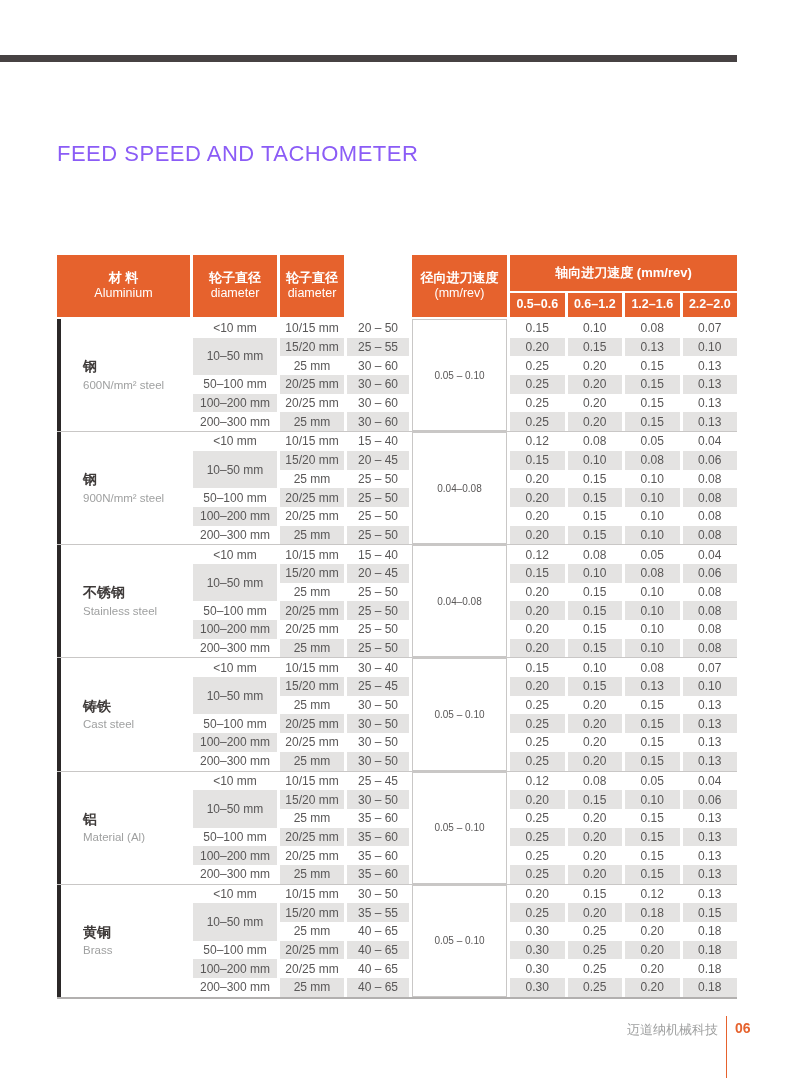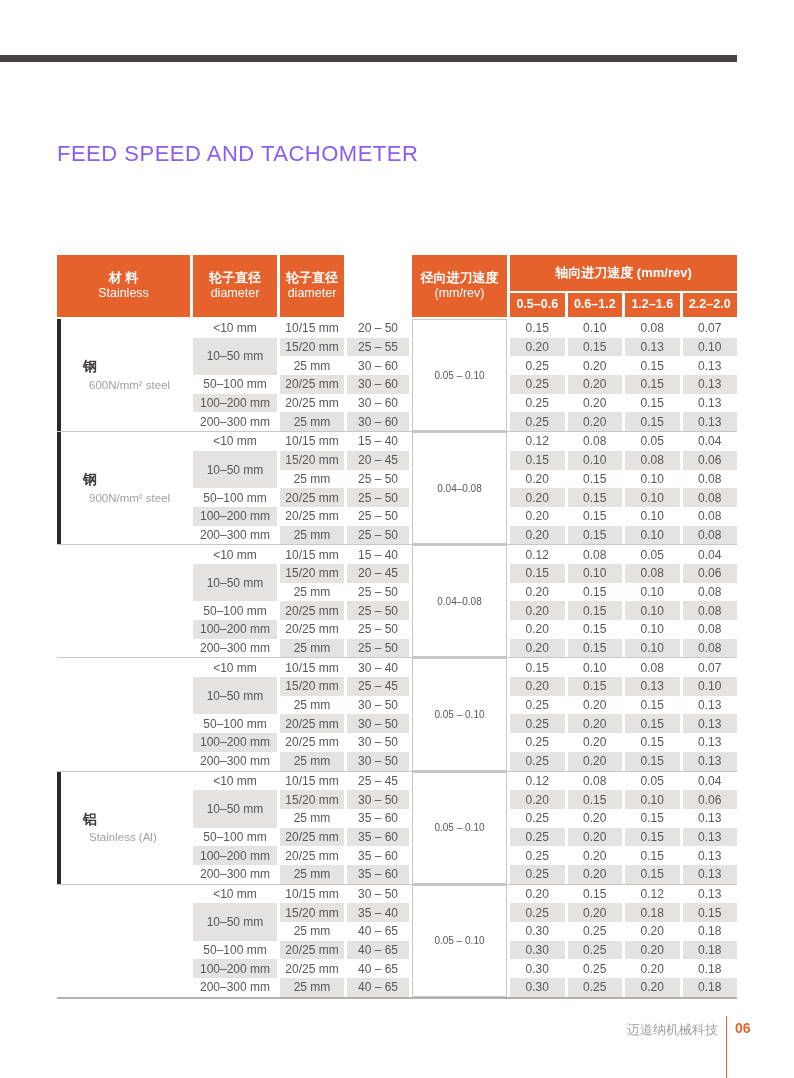--- a/index.html
+++ b/index.html
@@ -41,21 +41,21 @@
     font-size:12px; color:#595757; white-space:nowrap;
   }
   .shade { background:#e4e3e2; }
 
   .material-cell {
     grid-column:1; grid-row:1 / 7; background:#ffffff;
     border-left:4px solid #2b2828; padding-left:22px;
     flex-direction:column; align-items:flex-start; justify-content:center;
   }
   .mat-zh { font-size:14px; font-weight:bold; color:#3e3a39; line-height:1.4; }
-  .mat-en { font-size:11.5px; color:#9fa0a0; line-height:1.4;margin-left:6px; }
+  .mat-en { font-size:11.5px; color:#9fa0a0; line-height:1.4; }
 
   .radial-cell { grid-column:5; grid-row:1 / 7; background:#ffffff; border:1px solid #c9c7c6; font-size:10px; }
 
   .footer { position:absolute; left:0; top:0; width:794px; height:1078px; pointer-events:none; }
   .footer-company { position:absolute; right:76px; top:1021px; font-size:13px; color:#9fa0a0; }
   .footer-rule { position:absolute; left:726px; top:1016px; width:1px; height:62px; background:#e6622d; }
   .footer-page { position:absolute; left:735px; top:1020px; font-size:14px; font-weight:bold; color:#e6622d; }
 </style>
 </head>
 <body>
@@ -63,21 +63,21 @@
 <div class="top-bar"></div>
 
 <div class="title-block">
   <div class="page-subtitle">FEED SPEED AND TACHOMETER</div>
 </div>
 
 <div class="knurl-table">
   <div class="thead">
     <div class="th span2" style="grid-column:1">
       <span class="zh">材  料</span>
-      <span class="en">Stainless</span>
+      <span class="en">Aluminium</span>
     </div>
     <div class="th span2" style="grid-column:2">
       <span class="zh">轮子直径</span>
       <span class="en">diameter</span>
     </div>
     <div class="th span2" style="grid-column:3">
       <span class="zh">轮子直径</span>
       <span class="en">diameter</span>
     </div>
     <div class="th span2" style="grid-column:5">
@@ -181,20 +181,24 @@
         <div class="cell " style="grid-area: 5 / 9;">0.08</div>
         <div class="cell  shade" style="grid-area: 6 / 3;">25 mm</div>
         <div class="cell  shade" style="grid-area: 6 / 4;">25 – 50</div>
         <div class="cell  shade" style="grid-area: 6 / 6;">0.20</div>
         <div class="cell  shade" style="grid-area: 6 / 7;">0.15</div>
         <div class="cell  shade" style="grid-area: 6 / 8;">0.10</div>
         <div class="cell  shade" style="grid-area: 6 / 9;">0.08</div>
         <div class="cell radial-cell">0.04–0.08</div>
       </div>
       <div class="group">
+        <div class="cell material-cell">
+          <span class="mat-zh">不锈钢</span>
+          <span class="mat-en">Stainless steel</span>
+        </div>
         <div class="cell " style="grid-area: 1 / 2 / 2;">&lt;10 mm</div>
         <div class="cell shade" style="grid-area: 2 / 2 / 4;">10–50 mm</div>
         <div class="cell " style="grid-area: 4 / 2 / 5;">50–100 mm</div>
         <div class="cell shade" style="grid-area: 5 / 2 / 6;">100–200 mm</div>
         <div class="cell " style="grid-area: 6 / 2 / 7;">200–300 mm</div>
         <div class="cell " style="grid-area: 1 / 3;">10/15 mm</div>
         <div class="cell " style="grid-area: 1 / 4;">15 – 40</div>
         <div class="cell " style="grid-area: 1 / 6;">0.12</div>
         <div class="cell " style="grid-area: 1 / 7;">0.08</div>
         <div class="cell " style="grid-area: 1 / 8;">0.05</div>
@@ -225,20 +229,24 @@
         <div class="cell " style="grid-area: 5 / 9;">0.08</div>
         <div class="cell  shade" style="grid-area: 6 / 3;">25 mm</div>
         <div class="cell  shade" style="grid-area: 6 / 4;">25 – 50</div>
         <div class="cell  shade" style="grid-area: 6 / 6;">0.20</div>
         <div class="cell  shade" style="grid-area: 6 / 7;">0.15</div>
         <div class="cell  shade" style="grid-area: 6 / 8;">0.10</div>
         <div class="cell  shade" style="grid-area: 6 / 9;">0.08</div>
         <div class="cell radial-cell">0.04–0.08</div>
       </div>
       <div class="group">
+        <div class="cell material-cell">
+          <span class="mat-zh">铸铁</span>
+          <span class="mat-en">Cast steel</span>
+        </div>
         <div class="cell " style="grid-area: 1 / 2 / 2;">&lt;10 mm</div>
         <div class="cell shade" style="grid-area: 2 / 2 / 4;">10–50 mm</div>
         <div class="cell " style="grid-area: 4 / 2 / 5;">50–100 mm</div>
         <div class="cell shade" style="grid-area: 5 / 2 / 6;">100–200 mm</div>
         <div class="cell " style="grid-area: 6 / 2 / 7;">200–300 mm</div>
         <div class="cell " style="grid-area: 1 / 3;">10/15 mm</div>
         <div class="cell " style="grid-area: 1 / 4;">30 – 40</div>
         <div class="cell " style="grid-area: 1 / 6;">0.15</div>
         <div class="cell " style="grid-area: 1 / 7;">0.10</div>
         <div class="cell " style="grid-area: 1 / 8;">0.08</div>
@@ -271,21 +279,21 @@
         <div class="cell  shade" style="grid-area: 6 / 4;">30 – 50</div>
         <div class="cell  shade" style="grid-area: 6 / 6;">0.25</div>
         <div class="cell  shade" style="grid-area: 6 / 7;">0.20</div>
         <div class="cell  shade" style="grid-area: 6 / 8;">0.15</div>
         <div class="cell  shade" style="grid-area: 6 / 9;">0.13</div>
         <div class="cell radial-cell">0.05 – 0.10</div>
       </div>
       <div class="group">
         <div class="cell material-cell">
           <span class="mat-zh">铝</span>
-          <span class="mat-en">Stainless (Al)</span>
+          <span class="mat-en">Material (Al)</span>
         </div>
         <div class="cell " style="grid-area: 1 / 2 / 2;">&lt;10 mm</div>
         <div class="cell shade" style="grid-area: 2 / 2 / 4;">10–50 mm</div>
         <div class="cell " style="grid-area: 4 / 2 / 5;">50–100 mm</div>
         <div class="cell shade" style="grid-area: 5 / 2 / 6;">100–200 mm</div>
         <div class="cell " style="grid-area: 6 / 2 / 7;">200–300 mm</div>
         <div class="cell " style="grid-area: 1 / 3;">10/15 mm</div>
         <div class="cell " style="grid-area: 1 / 4;">25 – 45</div>
         <div class="cell " style="grid-area: 1 / 6;">0.12</div>
         <div class="cell " style="grid-area: 1 / 7;">0.08</div>
@@ -317,33 +325,37 @@
         <div class="cell " style="grid-area: 5 / 9;">0.13</div>
         <div class="cell  shade" style="grid-area: 6 / 3;">25 mm</div>
         <div class="cell  shade" style="grid-area: 6 / 4;">35 – 60</div>
         <div class="cell  shade" style="grid-area: 6 / 6;">0.25</div>
         <div class="cell  shade" style="grid-area: 6 / 7;">0.20</div>
         <div class="cell  shade" style="grid-area: 6 / 8;">0.15</div>
         <div class="cell  shade" style="grid-area: 6 / 9;">0.13</div>
         <div class="cell radial-cell">0.05 – 0.10</div>
       </div>
       <div class="group last">
+        <div class="cell material-cell">
+          <span class="mat-zh">黄铜</span>
+          <span class="mat-en">Brass</span>
+        </div>
         <div class="cell " style="grid-area: 1 / 2 / 2;">&lt;10 mm</div>
         <div class="cell shade" style="grid-area: 2 / 2 / 4;">10–50 mm</div>
         <div class="cell " style="grid-area: 4 / 2 / 5;">50–100 mm</div>
         <div class="cell shade" style="grid-area: 5 / 2 / 6;">100–200 mm</div>
         <div class="cell " style="grid-area: 6 / 2 / 7;">200–300 mm</div>
         <div class="cell " style="grid-area: 1 / 3;">10/15 mm</div>
         <div class="cell " style="grid-area: 1 / 4;">30 – 50</div>
         <div class="cell " style="grid-area: 1 / 6;">0.20</div>
         <div class="cell " style="grid-area: 1 / 7;">0.15</div>
         <div class="cell " style="grid-area: 1 / 8;">0.12</div>
         <div class="cell " style="grid-area: 1 / 9;">0.13</div>
         <div class="cell  shade" style="grid-area: 2 / 3;">15/20 mm</div>
-        <div class="cell  shade" style="grid-area: 2 / 4;">35 – 40</div>
+        <div class="cell  shade" style="grid-area: 2 / 4;">35 – 55</div>
         <div class="cell  shade" style="grid-area: 2 / 6;">0.25</div>
         <div class="cell  shade" style="grid-area: 2 / 7;">0.20</div>
         <div class="cell  shade" style="grid-area: 2 / 8;">0.18</div>
         <div class="cell  shade" style="grid-area: 2 / 9;">0.15</div>
         <div class="cell " style="grid-area: 3 / 3;">25 mm</div>
         <div class="cell " style="grid-area: 3 / 4;">40 – 65</div>
         <div class="cell " style="grid-area: 3 / 6;">0.30</div>
         <div class="cell " style="grid-area: 3 / 7;">0.25</div>
         <div class="cell " style="grid-area: 3 / 8;">0.20</div>
         <div class="cell " style="grid-area: 3 / 9;">0.18</div>

